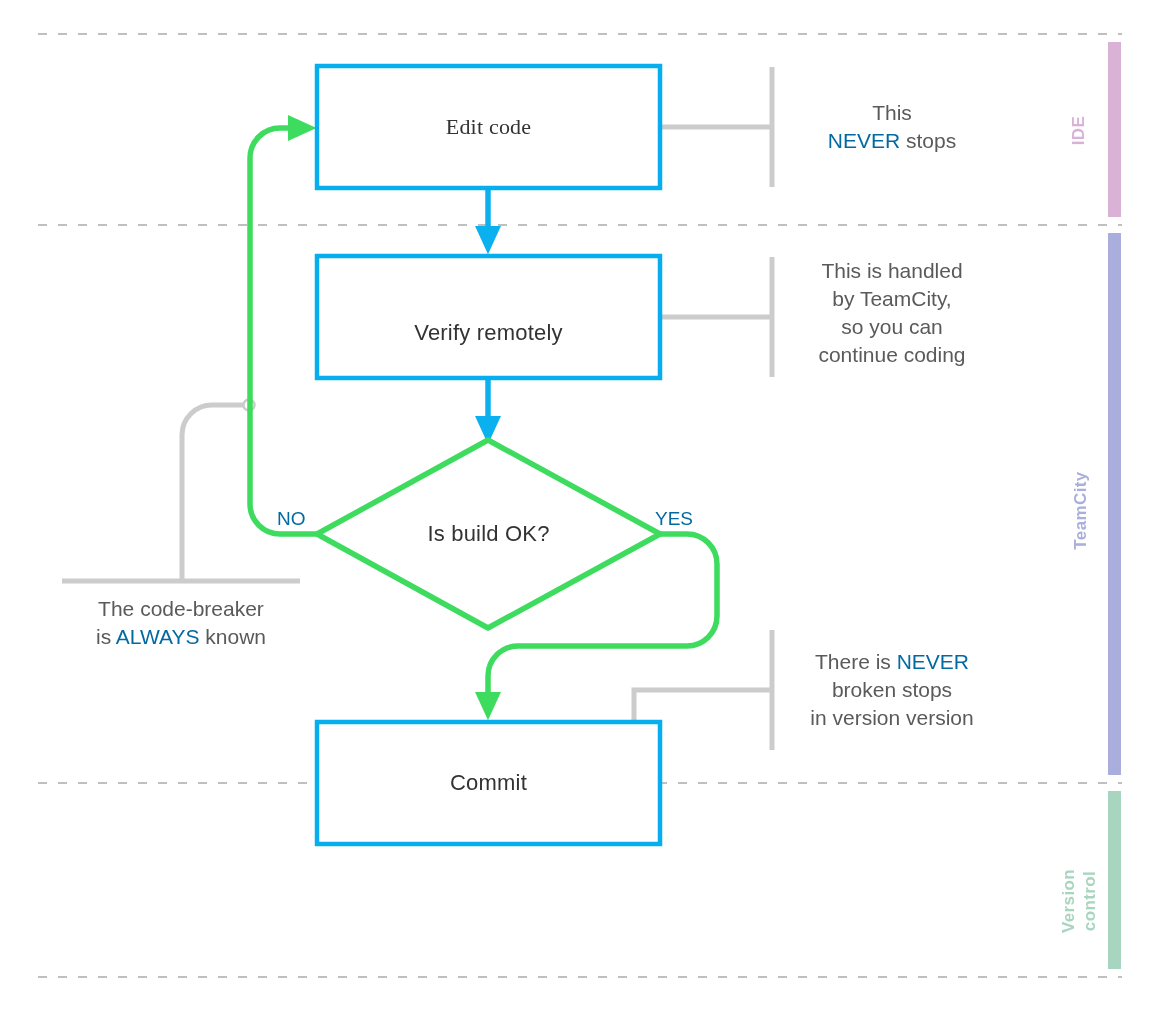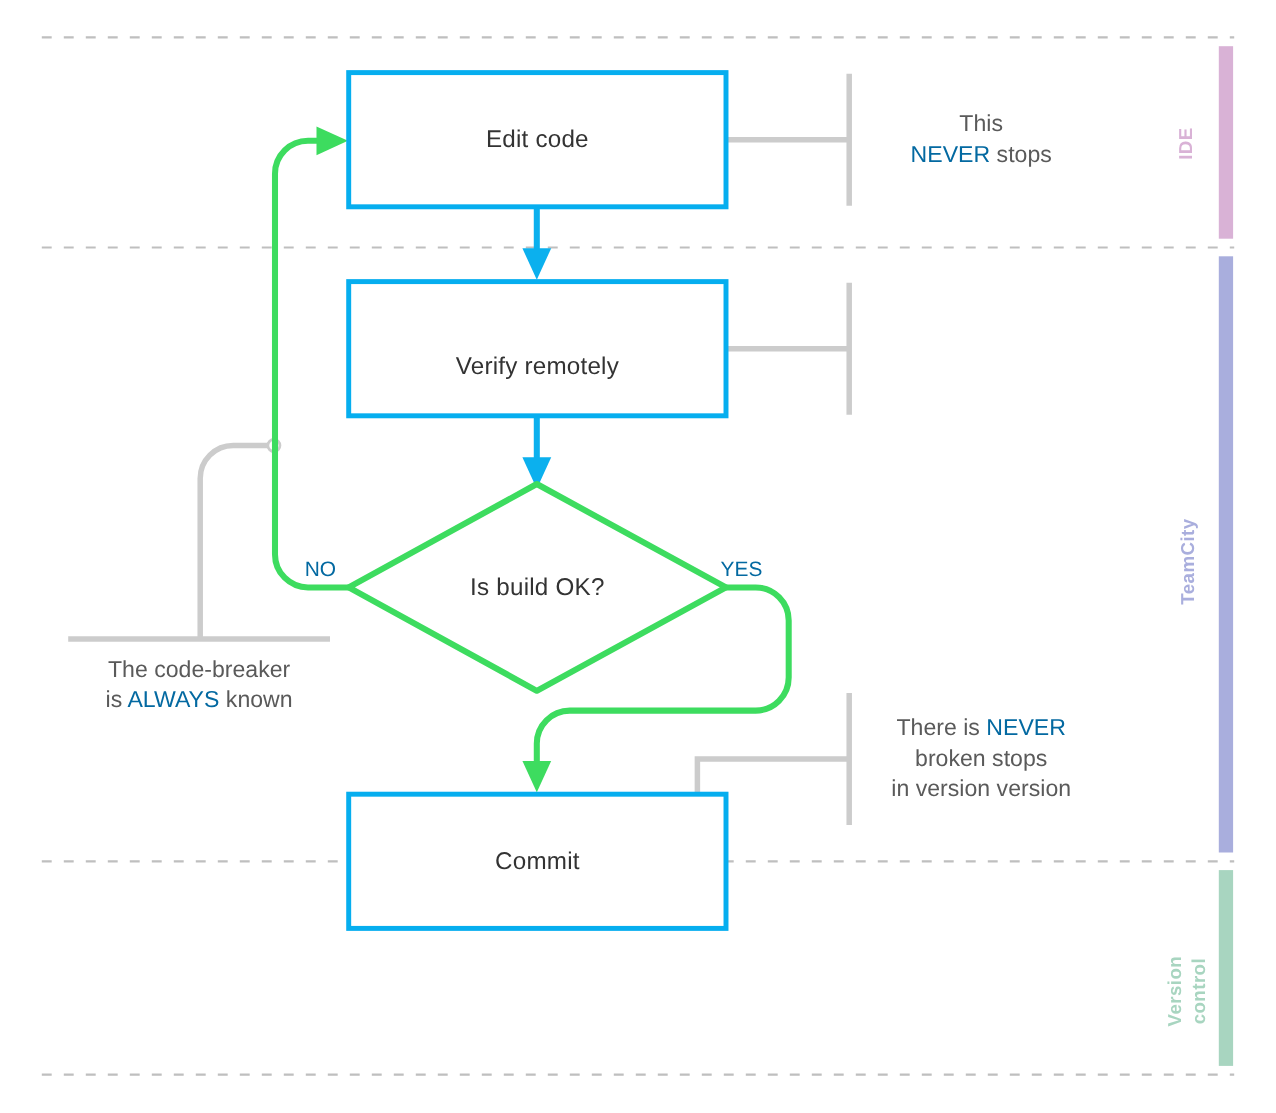--- a/index.html
+++ b/index.html
@@ -128,34 +128,35 @@
 
     <rect x="317" y="66" width="343" height="122" fill="#ffffff" stroke="#06aeef" stroke-width="4.5"></rect>
 
     <rect x="317" y="256" width="343" height="122" fill="#ffffff" stroke="#06aeef" stroke-width="4.5"></rect>
 
     <polygon points="488,440 660,534 488,628 317,534" fill="#ffffff" stroke="#3ddc5f" stroke-width="5.5" stroke-linejoin="round"></polygon>
 
     <rect x="317" y="722" width="343" height="122" fill="#ffffff" stroke="#06aeef" stroke-width="4.5"></rect>
   </svg>
 
-  <div class="node-label" style="left:317px; top:114px; width:343px;">Edit code</div>
+  <div class="node-label" style="left:317px; top:114px; width:343px;font-family:Liberation Serif, serif;">Edit code</div>
 
   <div class="node-label" style="left:317px; top:320px; width:343px;">Verify remotely</div>
 
   <div class="node-label" style="left:317px; top:770px; width:343px;">Commit</div>
 
   <div class="node-label" style="left:317px; top:521px; width:343px;">Is build OK?</div>
 
   <div class="branch-label" style="left:277px; top:508px;">NO</div>
 
   <div class="branch-label" style="left:655px; top:508px;">YES</div>
 
   <div class="callout-text" style="left:792px; top:99px; width:200px;"><span>This</span><br><span class="hl">NEVER</span><span> stops</span></div>
 
+  <div class="callout-text" style="left:792px; top:257px; width:200px;"><span>This is handled</span><br><span>by TeamCity,</span><br><span>so you can</span><br><span>continue coding</span></div>
 
   <div class="callout-text" style="left:782px; top:648px; width:220px;"><span>There is </span><span class="hl">NEVER</span><br><span>broken stops</span><br><span>in version version</span></div>
 
   <div class="callout-text" style="left:71px; top:595px; width:220px;"><span>The code-breaker</span><br><span>is </span><span class="hl">ALWAYS</span><span> known</span></div>
 
   <div class="lane-label lane-ide" style="left:1028px; top:120px; width:100px; transform:rotate(-90deg);">IDE</div>
 
   <div class="lane-label lane-tc" style="left:1025px; top:500px; width:110px; transform:rotate(-90deg);">TeamCity</div>
 
   <div class="lane-label lane-vcs" style="left:1019px; top:880px; width:120px; transform:rotate(-90deg); white-space:pre-line;">Version

